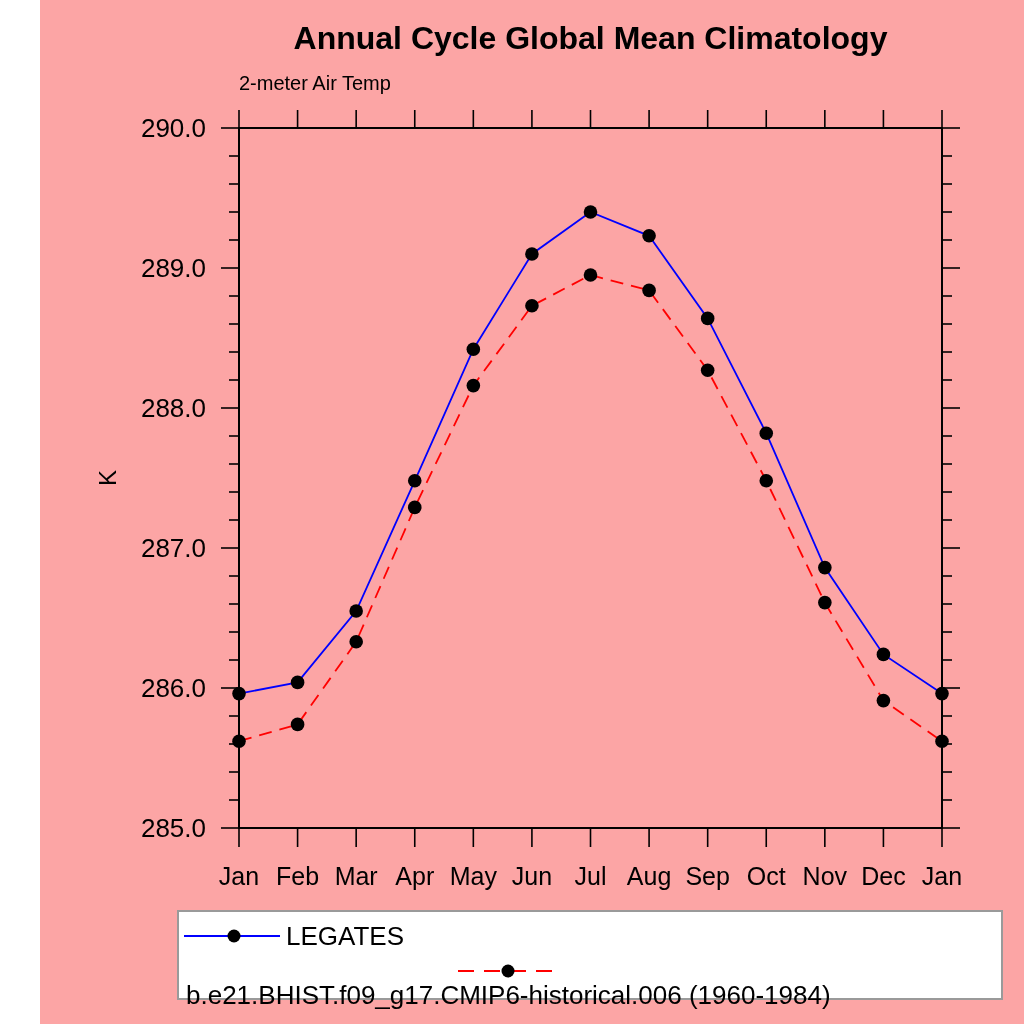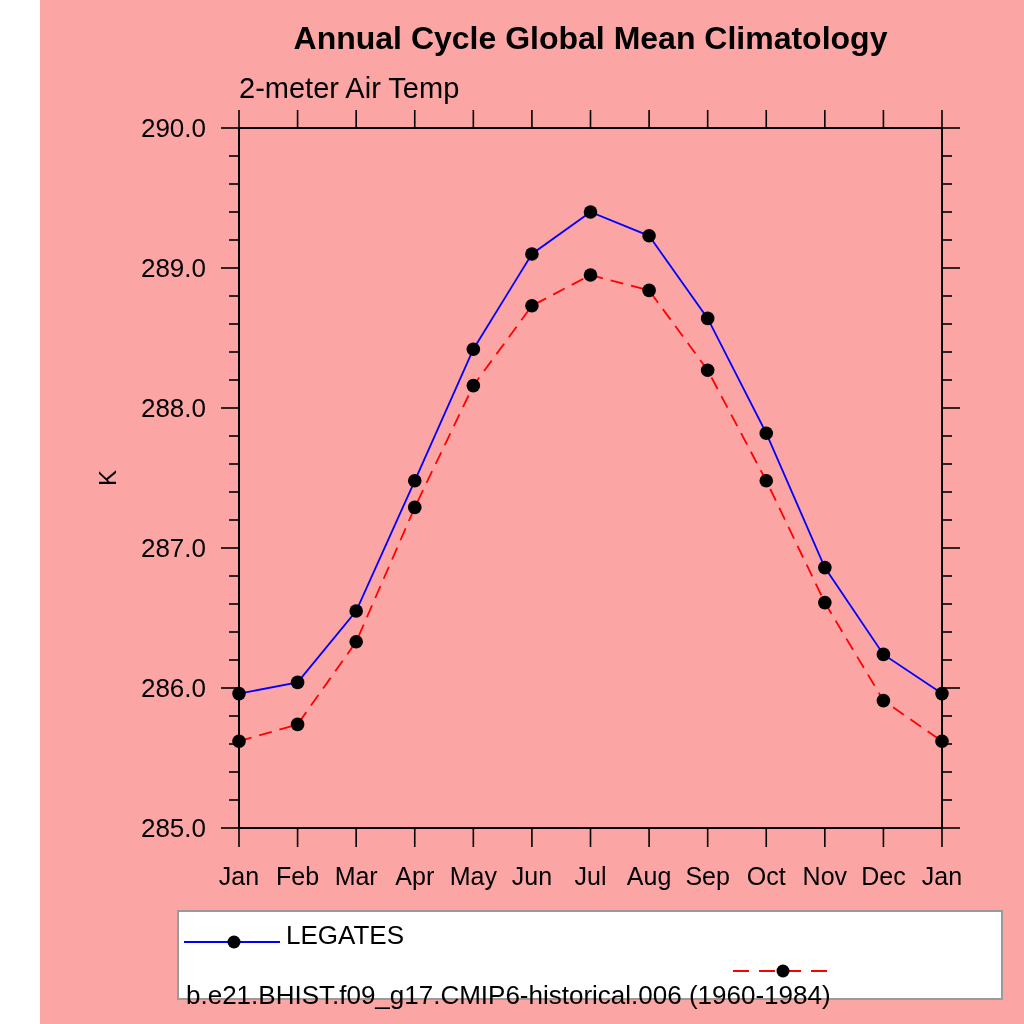--- a/index.html
+++ b/index.html
@@ -12,33 +12,33 @@
     margin-left:40px;
   }
   #plot-svg{position:absolute;left:0;top:0;}
   .chart-title{
     position:absolute;left:199px;top:20px;width:703px;
     text-align:center;font-size:32px;font-weight:bold;color:#000;
     letter-spacing:0px;white-space:nowrap;
   }
   .chart-subtitle{
     position:absolute;left:199px;top:72px;
-    font-size:29px;color:#000;white-space:nowrap;
+    font-size:20px;color:#000;white-space:nowrap;
   }
   .y-axis-label{
     position:absolute;left:37px;top:465px;width:60px;height:26px;
     text-align:center;font-size:24px;color:#000;
     transform:rotate(-90deg);
   }
   .legend-box{
     position:absolute;left:137px;top:910px;width:826px;height:90px;
     border:2px solid #9a9a9a;background:#ffffff;box-sizing:border-box;
   }
   .legend-row{
-    position:absolute;left:3px;height:30px;display:flex;align-items:flex-end;
+    position:absolute;left:3px;height:30px;display:flex;align-items:center;
   }
   .legend-row.row-0{top:9px;}
   .legend-row.row-1{top:50px;flex-direction:column;}
   .legend-sample{width:100px;height:18px;flex:0 0 auto;}
   .legend-label{
     font-size:26px;color:#000;margin-left:4px;white-space:nowrap;
   }
 </style>
 </head>
 <body>

